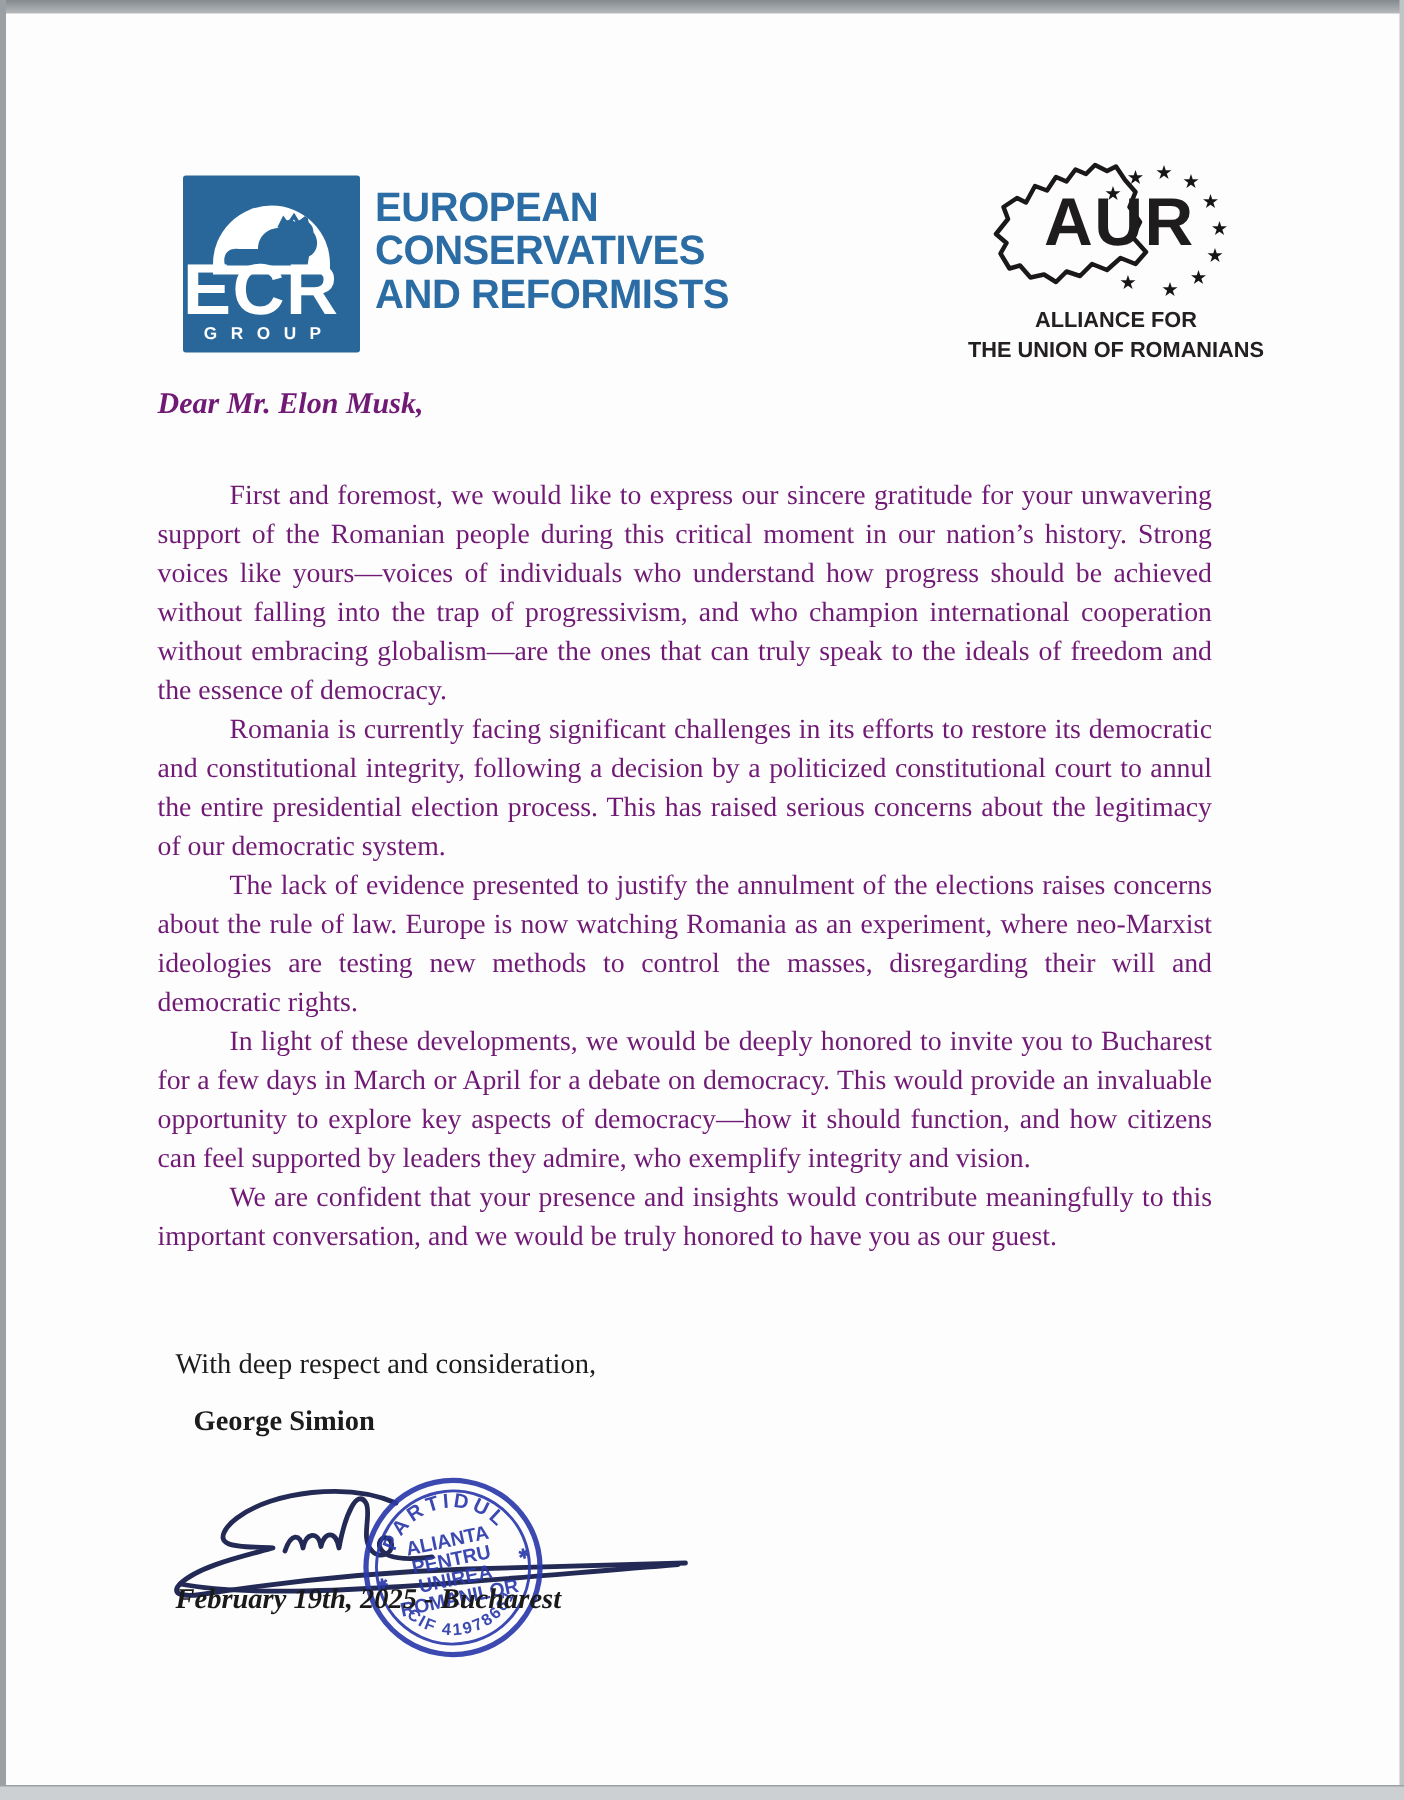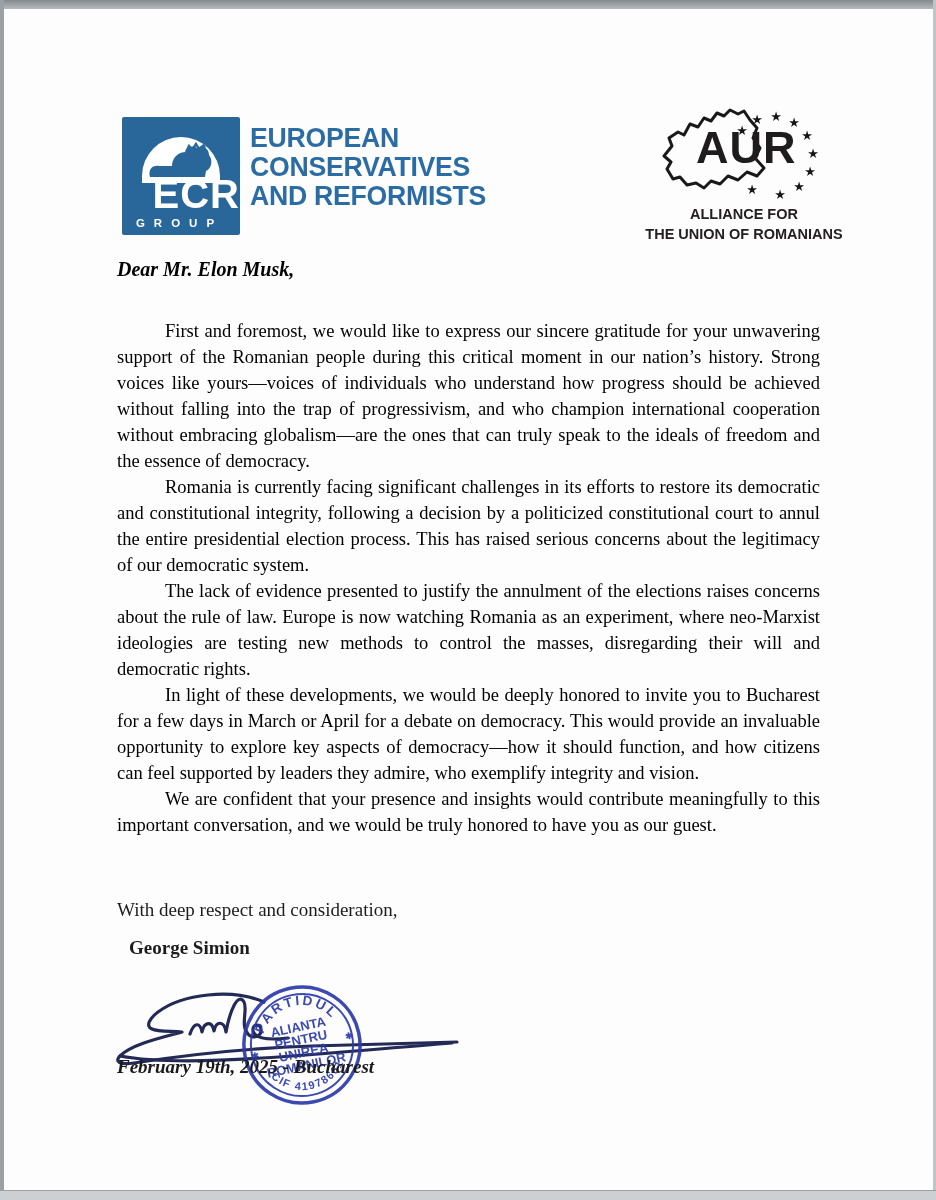--- a/index.html
+++ b/index.html
@@ -10,35 +10,35 @@
   .edge{position:absolute;pointer-events:none;}
   .edge-top{top:0;left:0;right:0;height:9px;background:linear-gradient(to bottom,#84898d,#b6babd);}
   .edge-left{top:0;left:0;bottom:0;width:4px;background:#9aa0a4;}
   .edge-right{top:0;right:0;bottom:0;width:3px;background:#bfc4c7;}
   .edge-bottom{left:0;right:0;bottom:0;height:9px;background:#cdd0d3;border-top:1px solid #9da1a5;}
 
   
   .ecr-box{position:absolute;left:122px;top:117px;width:118px;height:118px;background:#29679b;border-radius:2px;}
   .ecr-arch{position:absolute;left:20px;top:20px;width:78px;height:46px;background:#ffffff;border-radius:39px 39px 0 0;overflow:hidden;}
   .ecr-arch svg{position:absolute;left:0;top:0;}
-  .ecr-acronym{position:absolute;left:0;right:0;top:57px;text-align:right;color:#ffffff;font-family:"Liberation Sans",sans-serif;font-weight:700;font-size:40px;line-height:40px;letter-spacing:1px;}
+  .ecr-acronym{position:absolute;left:0;right:0;top:57px;text-align:left;color:#ffffff;font-family:"Liberation Sans",sans-serif;font-weight:700;font-size:48px;line-height:40px;letter-spacing:1px;}
   .ecr-group{position:absolute;left:0;right:12px;top:100px;text-align:center;color:#ffffff;font-family:"Liberation Sans",sans-serif;font-weight:700;font-size:11.5px;letter-spacing:9px;text-indent:9px;}
   .ecr-wordmark{position:absolute;left:250px;top:123px;color:#2a6ca3;font-family:"Liberation Sans",sans-serif;font-weight:700;font-size:27.5px;line-height:29px;letter-spacing:-0.3px;transform:scaleX(0.97);transform-origin:left top;white-space:nowrap;}
 
   
   .aur-logo{position:absolute;left:630px;top:98px;width:240px;height:150px;}
   .aur-map{position:absolute;left:24px;top:0;}
   .aur-acronym{position:absolute;left:66px;top:26px;font-family:"Liberation Sans",sans-serif;font-weight:700;font-size:45px;line-height:48px;color:#1f1c1d;letter-spacing:1px;}
   .aur-star{position:absolute;transform:translate(-50%,-50%);font-family:"DejaVu Sans",sans-serif;font-size:13px;color:#171415;line-height:13px;}
   .aur-tagline{position:absolute;left:0;width:228px;text-align:center;font-family:"Liberation Sans",sans-serif;font-weight:700;font-size:14.5px;line-height:20px;color:#242021;}
   .aur-tagline.l1{top:106px;text-align:center;}
   .aur-tagline.l2{top:126px;}
 
   
-  .letter-text{position:absolute;left:117px;top:256px;width:703px;color:#000000;font-size:18.5px;line-height:26px;}
+  .letter-text{position:absolute;left:105px;top:256px;width:703px;color:#701a75;font-size:18.5px;line-height:26px;}
   .greeting{margin:0 0 36px 0;font-weight:700;font-style:italic;font-size:20px;}
   .para{margin:0;text-align:justify;text-indent:48px;}
   .closing-block{position:absolute;left:117px;top:897px;width:703px;color:#1c1c1c;font-size:19px;line-height:26px;}
   .closing-line{margin:0;}
   .signer{margin:12px;font-weight:700;}
   .dateline{position:absolute;left:117px;top:1056px;width:703px;padding-right:14px;box-sizing:border-box;color:#1a1a1a;font-weight:700;font-style:italic;font-size:19px;}
 
   
   .signature-svg{position:absolute;left:112px;top:982px;}
   .stamp{position:absolute;left:240px;top:983px;transform:rotate(-12deg);opacity:0.92;}

